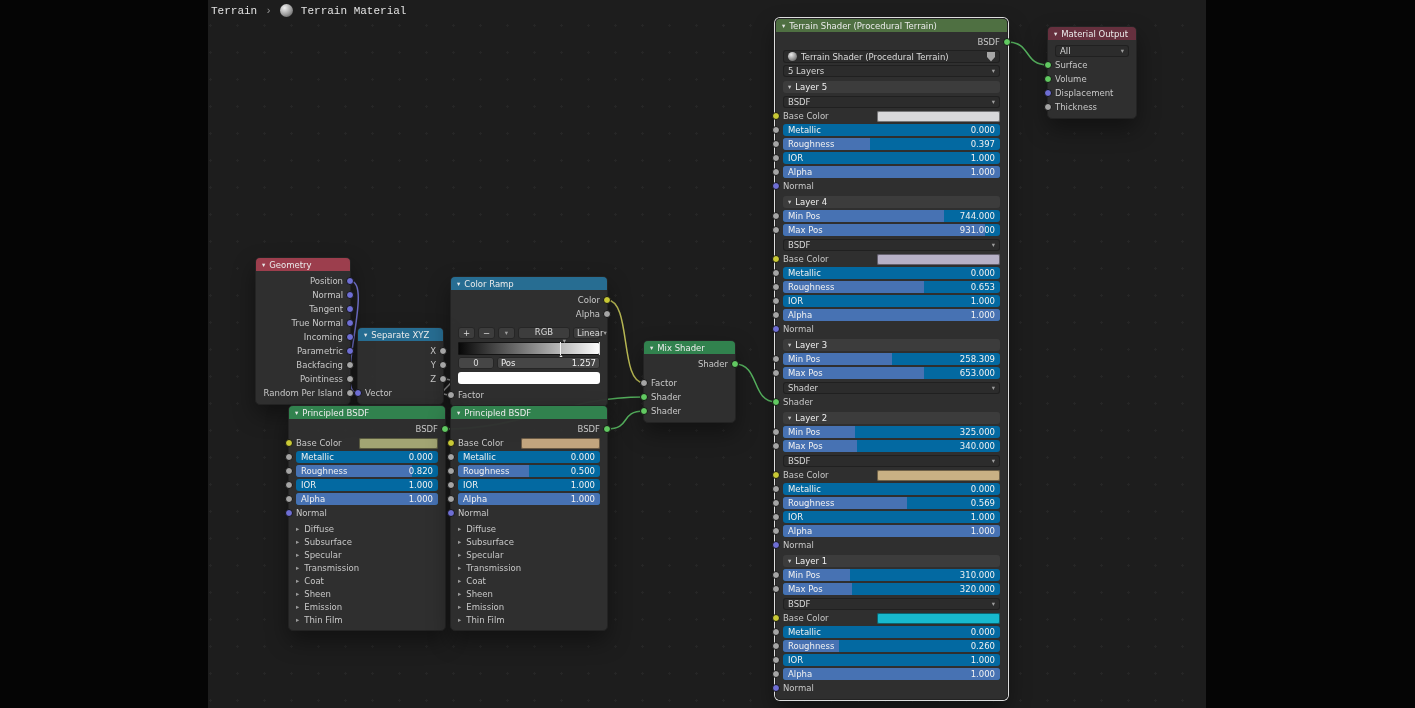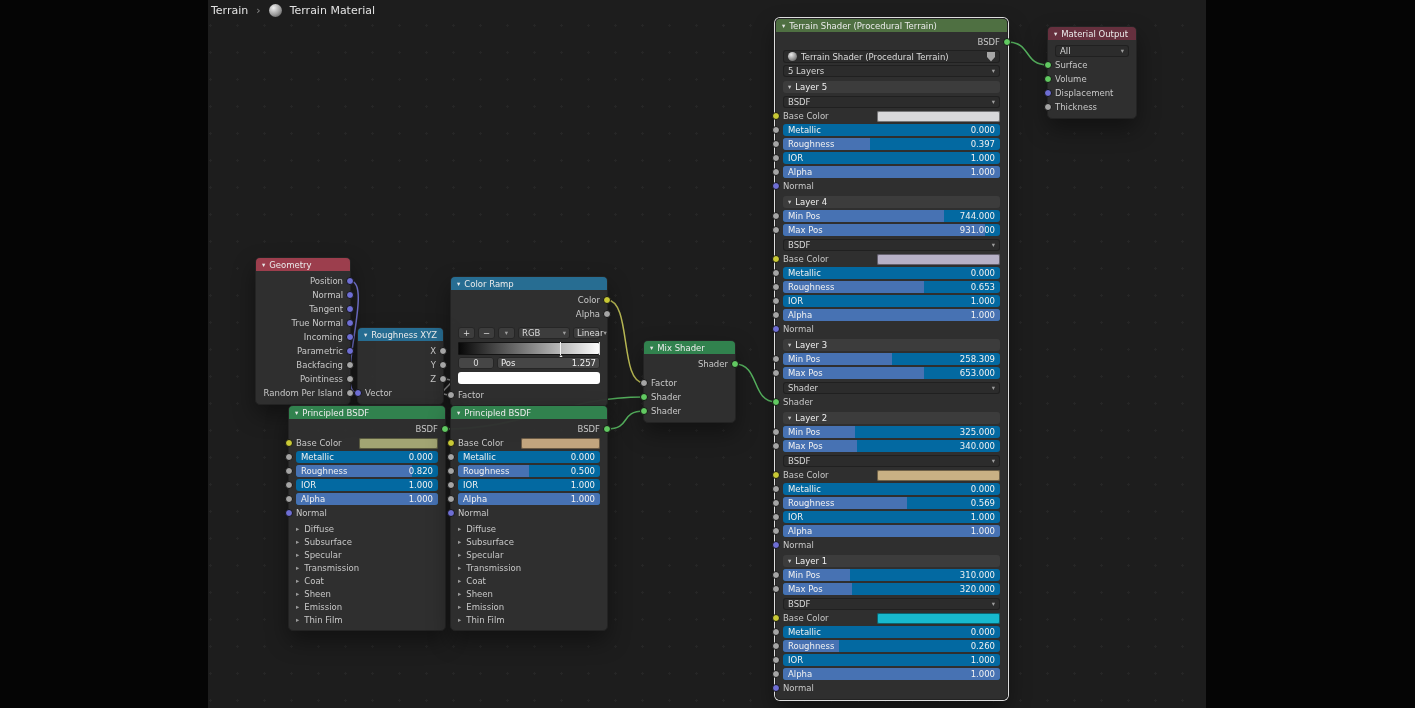--- a/index.html
+++ b/index.html
@@ -2,21 +2,21 @@
 <html><head>
 <meta charset="utf-8">
 <style>
   html,body{margin:0;padding:0;background:#000;}
   .stage{position:relative;width:1415px;height:708px;overflow:hidden;background:#1d1d1d;
     background-image:radial-gradient(#262626 1px,transparent 1.3px);background-size:27px 27px;background-position:8px 12px;
     font-family:"DejaVu Sans","Liberation Sans",sans-serif;}
   .side{position:absolute;top:0;bottom:0;background:#050505;z-index:40;}
   .side.left{left:0;width:208px;}
   .side.right{right:0;width:209px;}
-  .breadcrumb{position:absolute;left:211px;top:4px;z-index:50;display:flex;align-items:center;gap:8px;color:#e2e2e2;font-size:11px;}
+  .breadcrumb{position:absolute;left:211px;top:4px;z-index:50;display:flex;align-items:center;gap:8px;color:#e2e2e2;font-size:11px;font-family:Liberation Mono, monospace;}
   .bc-sep{color:#909090;}
   .mat-ball{display:inline-block;width:13px;height:13px;border-radius:50%;background:radial-gradient(circle at 35% 30%,#f2f2f2,#9c9c9c 55%,#4e4e4e 95%);}
   #links{position:absolute;left:0;top:0;z-index:5;}
   #nodes{position:absolute;left:0;top:0;width:100%;height:100%;z-index:10;}
   .node{position:absolute;background:rgba(48,48,48,0.97);border:1px solid #232323;border-radius:5px;
     box-shadow:0 10px 22px rgba(0,0,0,0.4);font-size:8.5px;color:#c8c8c8;}
   .node.selected{box-shadow:0 0 0 1px #dedede,0 10px 22px rgba(0,0,0,0.4);}
   .nhead{height:13px;display:flex;align-items:center;padding:0 6px;border-radius:4px 4px 0 0;color:#ebebeb;}
   .chev{font-size:6.5px;margin-right:4px;color:#e6e6e6;}
   .ntitle{white-space:nowrap;overflow:hidden;}
@@ -112,21 +112,21 @@
           </div>
           <div class="row r-out">
             <span class="lbl out">Random Per Island</span>
             <span class="socket right" style="background: rgb(165, 165, 165);"></span>
           </div>
         </div>
       </div>
       <div class="node" style="left: 357px; top: 327px; width: 85px;">
         <div class="nhead" style="background: rgb(39, 109, 146);">
           <span class="chev">▾</span>
-          <span class="ntitle">Roughness XYZ</span>
+          <span class="ntitle">Separate XYZ</span>
         </div>
         <div class="nbody">
           <div class="row r-out">
             <span class="lbl out">X</span>
             <span class="socket right" style="background: rgb(165, 165, 165);"></span>
           </div>
           <div class="row r-out">
             <span class="lbl out">Y</span>
             <span class="socket right" style="background: rgb(165, 165, 165);"></span>
           </div>
@@ -154,21 +154,21 @@
             <span class="lbl out">Alpha</span>
             <span class="socket right" style="background: rgb(165, 165, 165);"></span>
           </div>
           <div class="gap" style="height: 4px;"></div>
           <div class="row r-tools">
             <div class="btn">+</div>
             <div class="btn">−</div>
             <div class="btn">
               <span class="ddc" style="margin: 0px;">▾</span>
             </div>
-            <div class="btn dd2" style="width: 44px;">
+            <div class="btn dd2" style="width: 44px; flex-direction: column;">
               <span>RGB</span>
               <span class="ddc">▾</span>
             </div>
             <div class="btn dd2 grow">
               <span>Linear</span>
               <span class="ddc">▾</span>
             </div>
           </div>
           <div class="row r-gradient">
             <div class="ramp">

